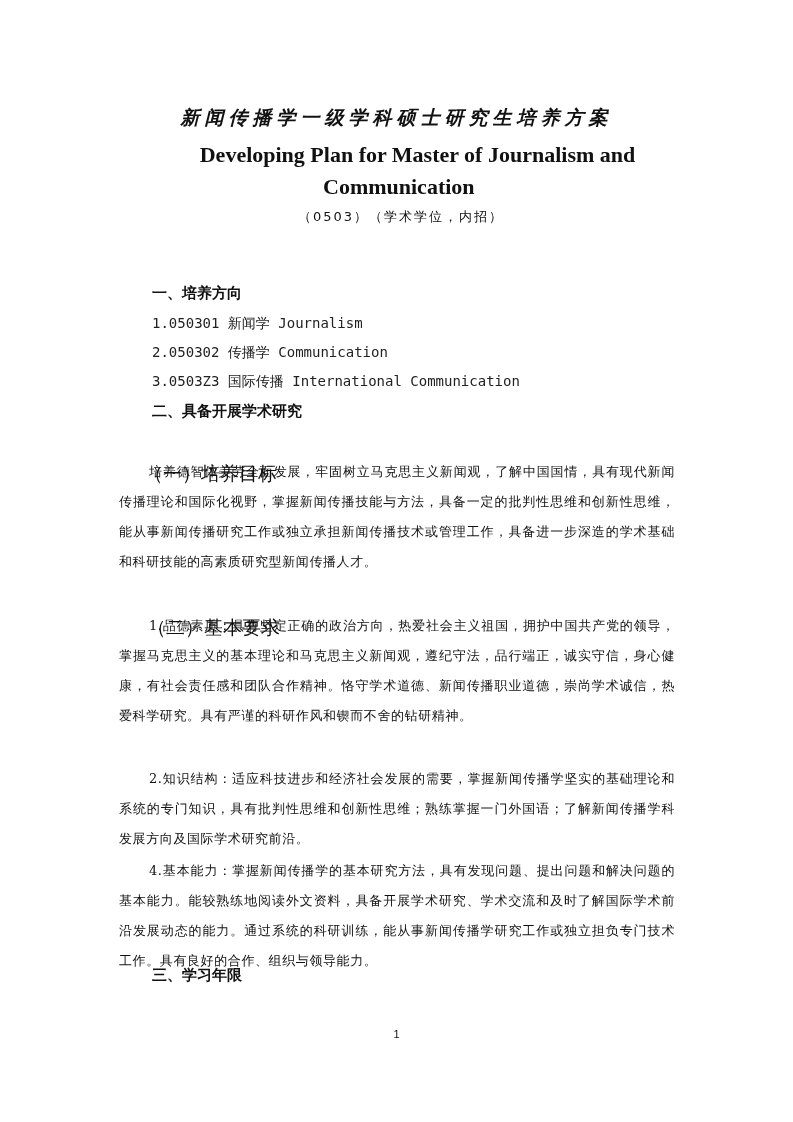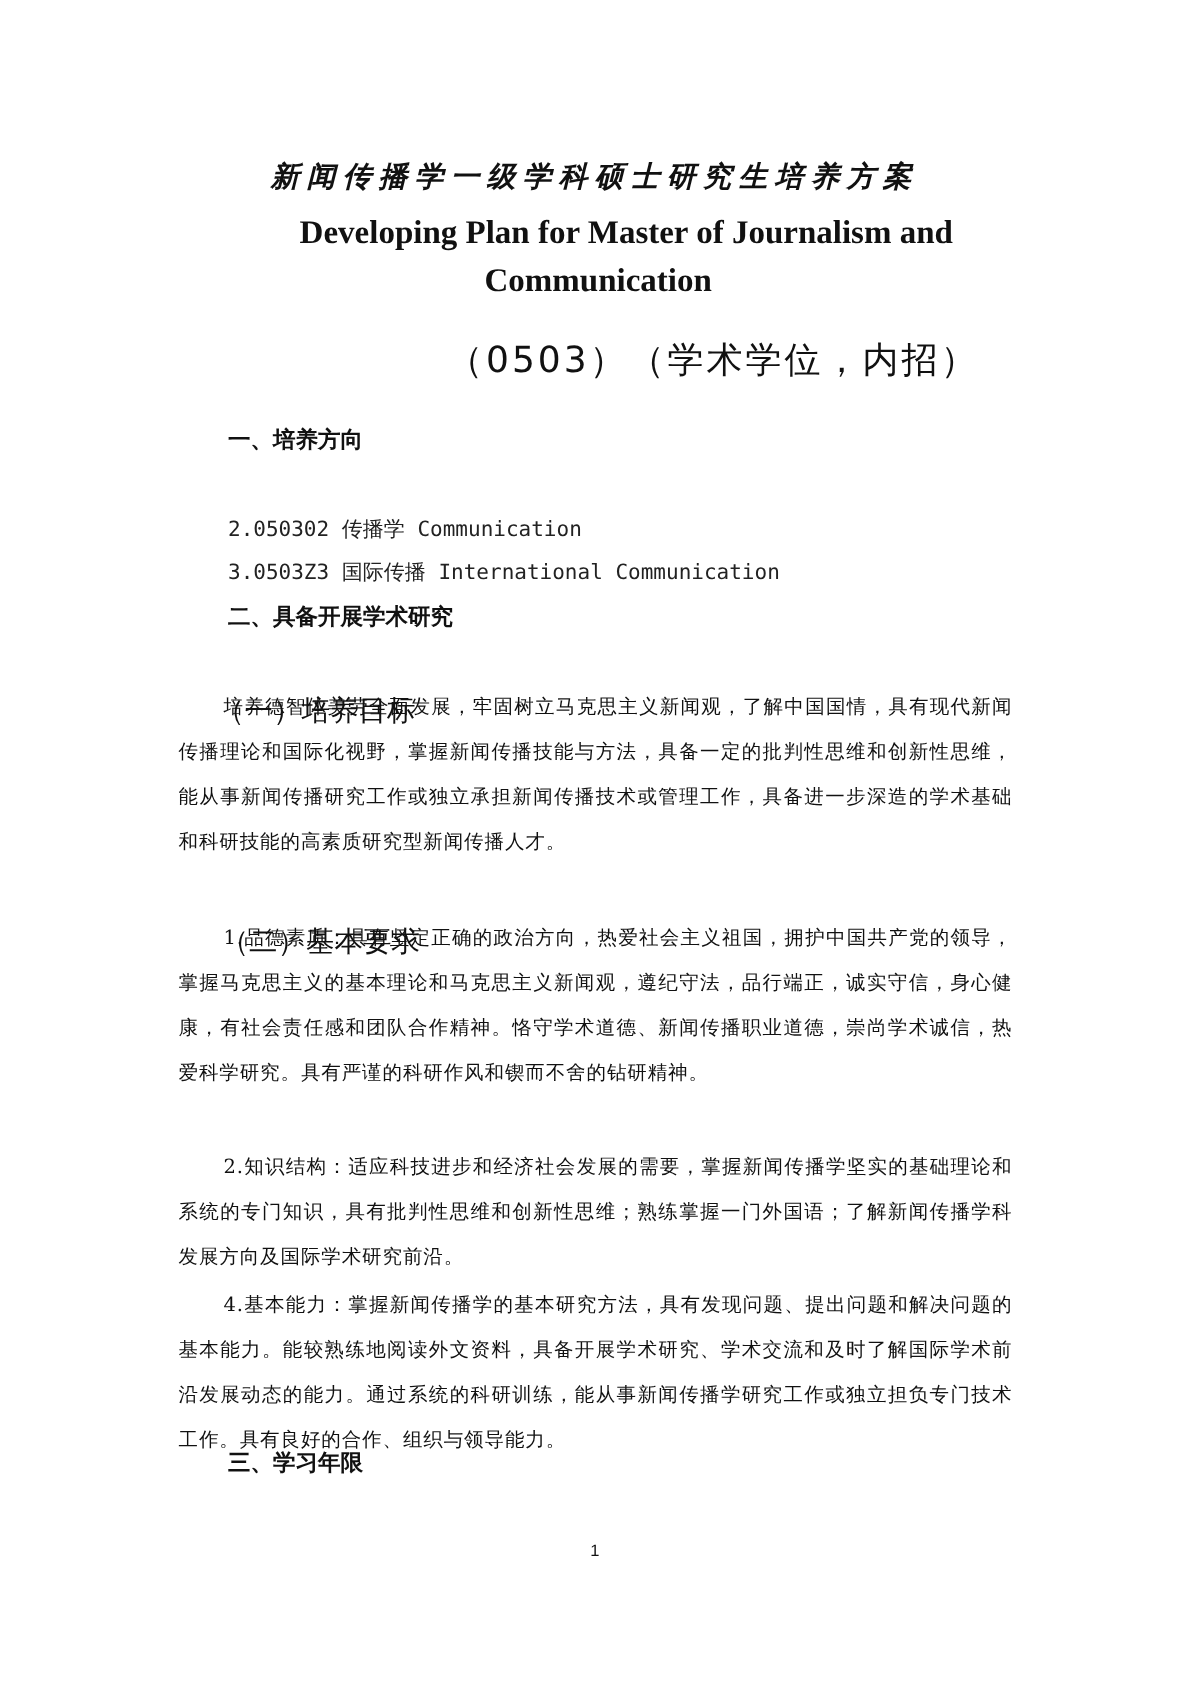--- a/index.html
+++ b/index.html
@@ -4,38 +4,39 @@
 <style>
   html, body { margin: 0; padding: 0; background: #ffffff; }
   body { width: 793px; height: 1122px; position: relative; overflow: hidden; color: #111; }
   .page { position: absolute; left: 0; top: 0; width: 793px; height: 1122px; background: #fff; }
   .title-cn { position: absolute; left: 0; width: 793px; top: 105px; text-align: center;
     font-family: "DejaVu Serif", serif; font-size: 19px; font-weight: bold; font-style: italic; letter-spacing: 5px; }
   .title-en1 { position: absolute; left: 0; width: 835px; top: 142px; text-align: center;
     font-family: "Liberation Serif", serif; font-size: 22px; font-weight: bold; }
   .title-en2 { position: absolute; left: 323px; top: 174px;
     font-family: "Liberation Serif", serif; font-size: 22px; font-weight: bold; }
-  .title-code { position: absolute; left: 298px; top: 208px; font-family: "DejaVu Sans", sans-serif; font-size: 24px; letter-spacing: 2px; margin-top: 16px; }
+  .title-code { position: absolute; left: 298px; top: 208px; font-family: "DejaVu Sans", sans-serif; font-size: 13px; letter-spacing: 2px; }
   .h1 { position: absolute; left: 152px; font-family: "DejaVu Sans", sans-serif; font-weight: bold; font-size: 15px; text-align: right; }
   .h2 { position: absolute; left: 152px; font-family: "DejaVu Serif", serif; font-size: 19px; margin-top: 29px; }
   .item { position: absolute; left: 152px; font-family: "DejaVu Sans Mono", monospace; font-size: 14px; color: #222; }
   .para { position: absolute; left: 119px; width: 556px; font-family: "DejaVu Serif", serif; font-size: 13px;
     line-height: 30px; text-align: justify; text-indent: 30px; color: #111; letter-spacing: 0.6px; }
   .pagenum { position: absolute; left: 0; width: 793px; top: 1028px; text-align: center; font-family: "Liberation Sans", sans-serif; font-size: 11px; }
 </style>
 </head>
 <body>
 
 <div class="page">
   <div class="title-cn">新闻传播学一级学科硕士研究生培养方案</div>
   <div class="title-en1">Developing Plan for Master of Journalism and</div>
   <div class="title-en2">Communication</div>
   <div class="title-code">（0503）（学术学位，内招）</div>
 
   <div class="h1" style="top:284px">一、培养方向</div>
+  <div class="item" style="top:315px">1.050301 新闻学 Journalism</div>
   <div class="item" style="top:344px">2.050302 传播学 Communication</div>
   <div class="item" style="top:373px">3.0503Z3 国际传播 International Communication</div>
 
   <div class="h1" style="top:402px">二、具备开展学术研究</div>
   <div class="h2" style="top:432px;left:144px">（一）培养目标</div>
   <div class="para" style="top:457px">培养德智体美劳全面发展，牢固树立马克思主义新闻观，了解中国国情，具有现代新闻传播理论和国际化视野，掌握新闻传播技能与方法，具备一定的批判性思维和创新性思维，能从事新闻传播研究工作或独立承担新闻传播技术或管理工作，具备进一步深造的学术基础和科研技能的高素质研究型新闻传播人才。</div>
 
   <div class="h2" style="top:586px;left:147px">（二）基本要求</div>
   <div class="para" style="top:611px">1.品德素质：具有坚定正确的政治方向，热爱社会主义祖国，拥护中国共产党的领导，掌握马克思主义的基本理论和马克思主义新闻观，遵纪守法，品行端正，诚实守信，身心健康，有社会责任感和团队合作精神。恪守学术道德、新闻传播职业道德，崇尚学术诚信，热爱科学研究。具有严谨的科研作风和锲而不舍的钻研精神。</div>
   <div class="para" style="top:764px">2.知识结构：适应科技进步和经济社会发展的需要，掌握新闻传播学坚实的基础理论和系统的专门知识，具有批判性思维和创新性思维；熟练掌握一门外国语；了解新闻传播学科发展方向及国际学术研究前沿。</div>

